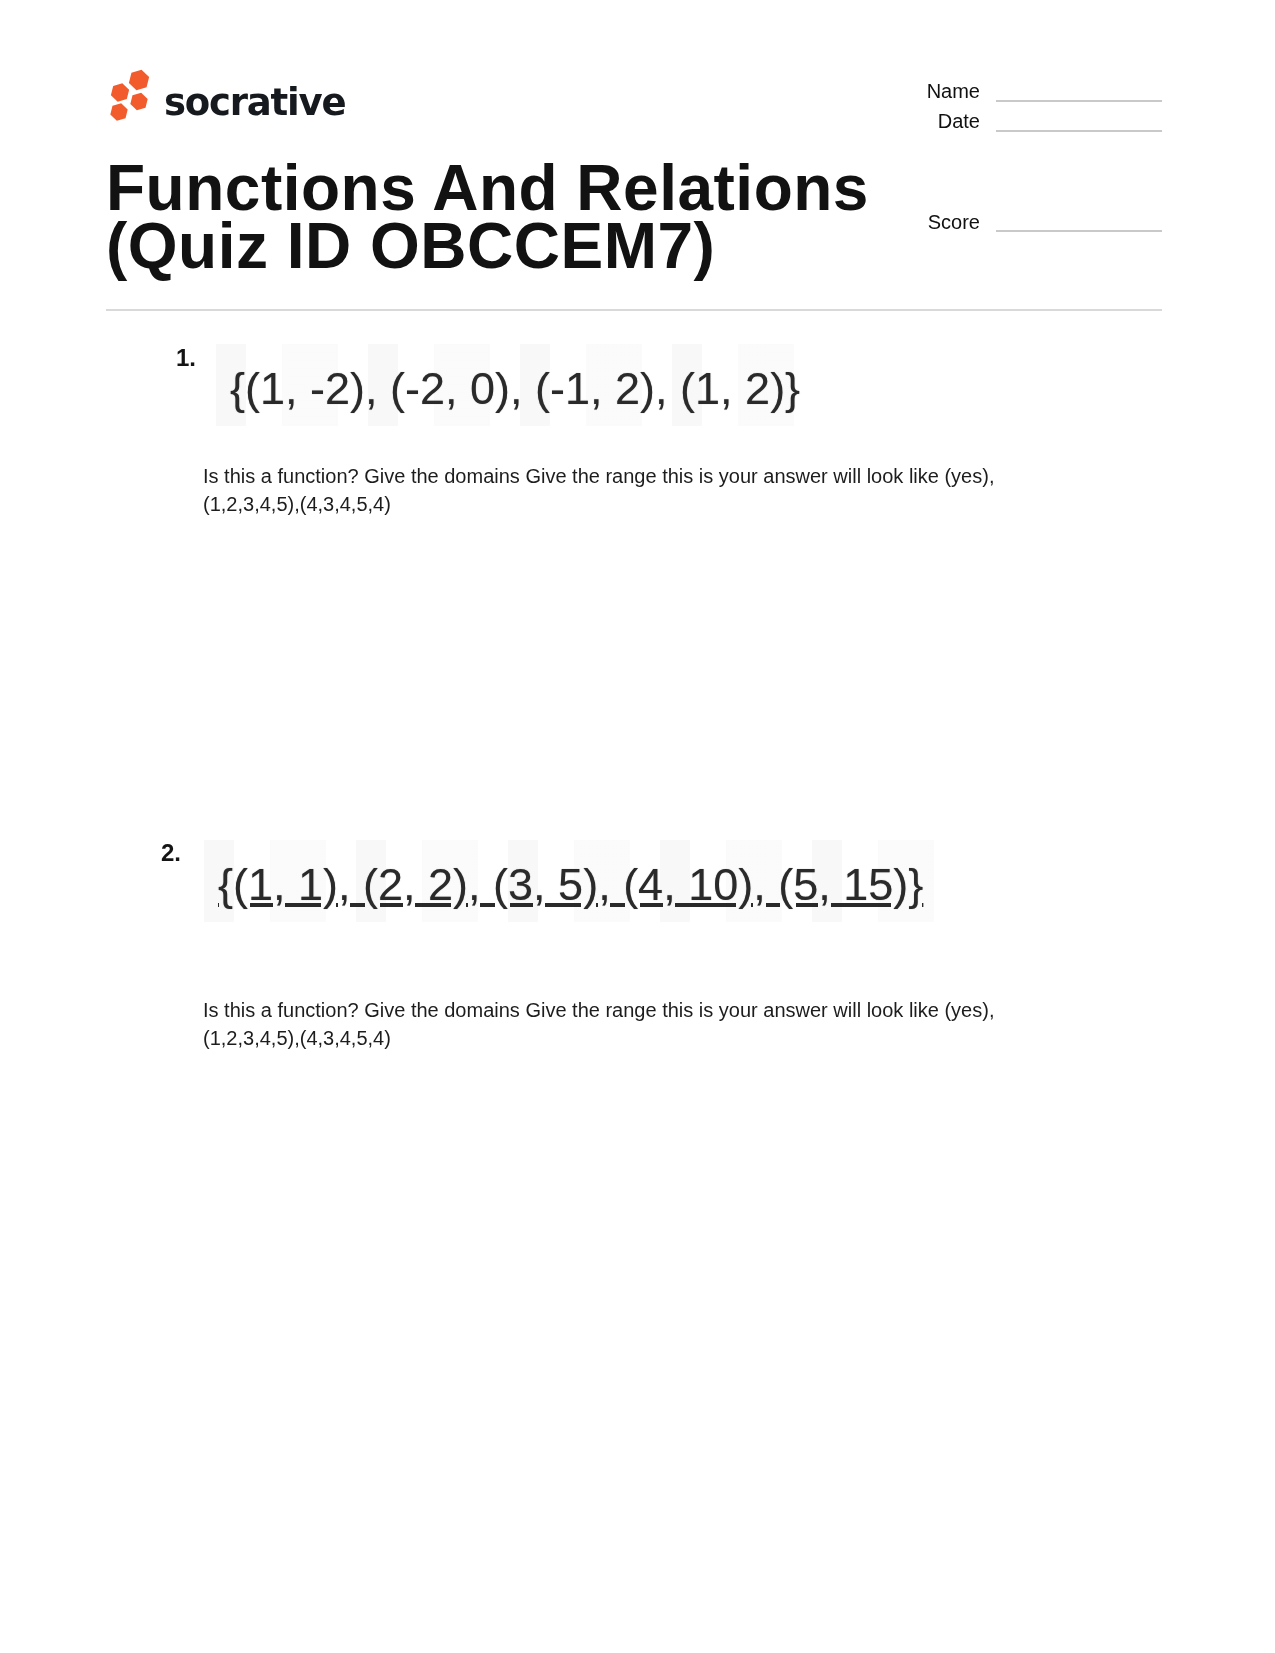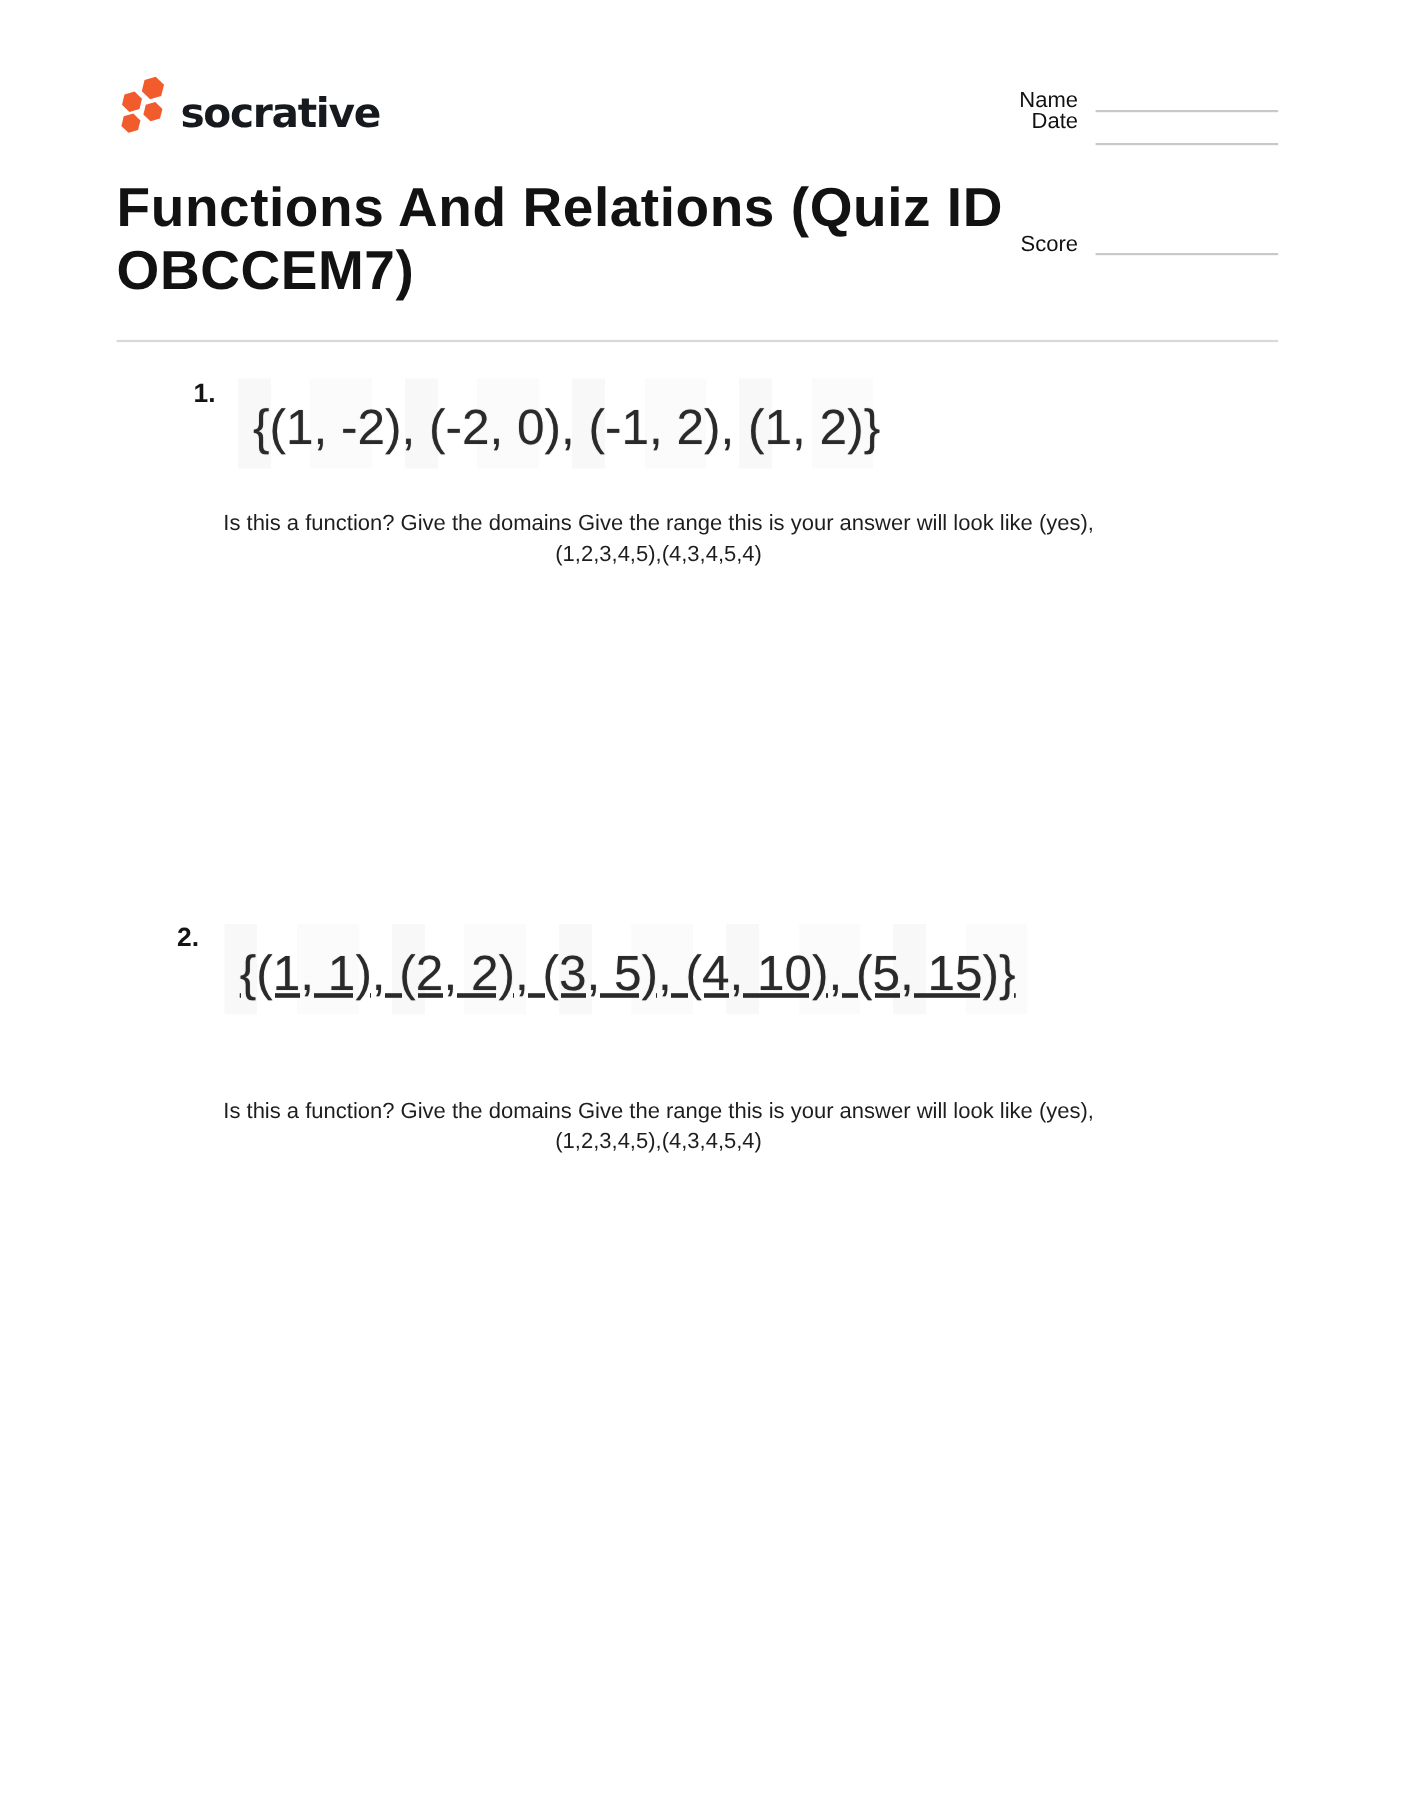--- a/index.html
+++ b/index.html
@@ -35,41 +35,41 @@
   
   .field-label {
     position: absolute;
     width: 130px;
     text-align: right;
     font-size: 20px;
     line-height: 23px;
     color: #111111;
   }
   .lbl-name  { left: 850px; top: 80px; text-align: right; }
-  .lbl-date  { left: 850px; top: 99px; }
+  .lbl-date  { left: 850px; top: 110px; }
   .lbl-score { left: 850px; top: 211px; text-align: right; }
   .field-line {
     position: absolute;
     left: 996px;
     width: 166px;
     height: 0;
     border-top: 2px solid #c9c9c9;
   }
   .line-name  { top: 100px; }
   .line-date  { top: 130px; }
   .line-score { top: 230px; }
 
   
   .quiz-title {
     position: absolute;
     left: 106px;
     top: 159px;
     width: 860px;
     font-weight: 700;
-    font-size: 50px;
+    font-size: 64px;
     line-height: 58px;
     letter-spacing: 0.5px;
     color: #121212;
   }
 
   
   .divider {
     position: absolute;
     left: 106px;
     top: 309px;
@@ -106,21 +106,20 @@
   }
   .math-1 { left: 216px; top: 344px; }
   .math-2 { left: 204px; top: 840px; text-decoration: underline; }
 
   .q-prompt {
     position: absolute;
     left: 203px;
     font-size: 20px;
     line-height: 28px;
     color: #1d1d1d;
-    text-align: center;
   }
   .prompt-1 { top: 462px; }
   .prompt-2 { top: 996px; }
   .q-prompt div { white-space: nowrap; }
 </style>
 </head>
 <body>
 
 <div class="logo">
   <svg class="logo-hexes" viewBox="0 0 52 58">

